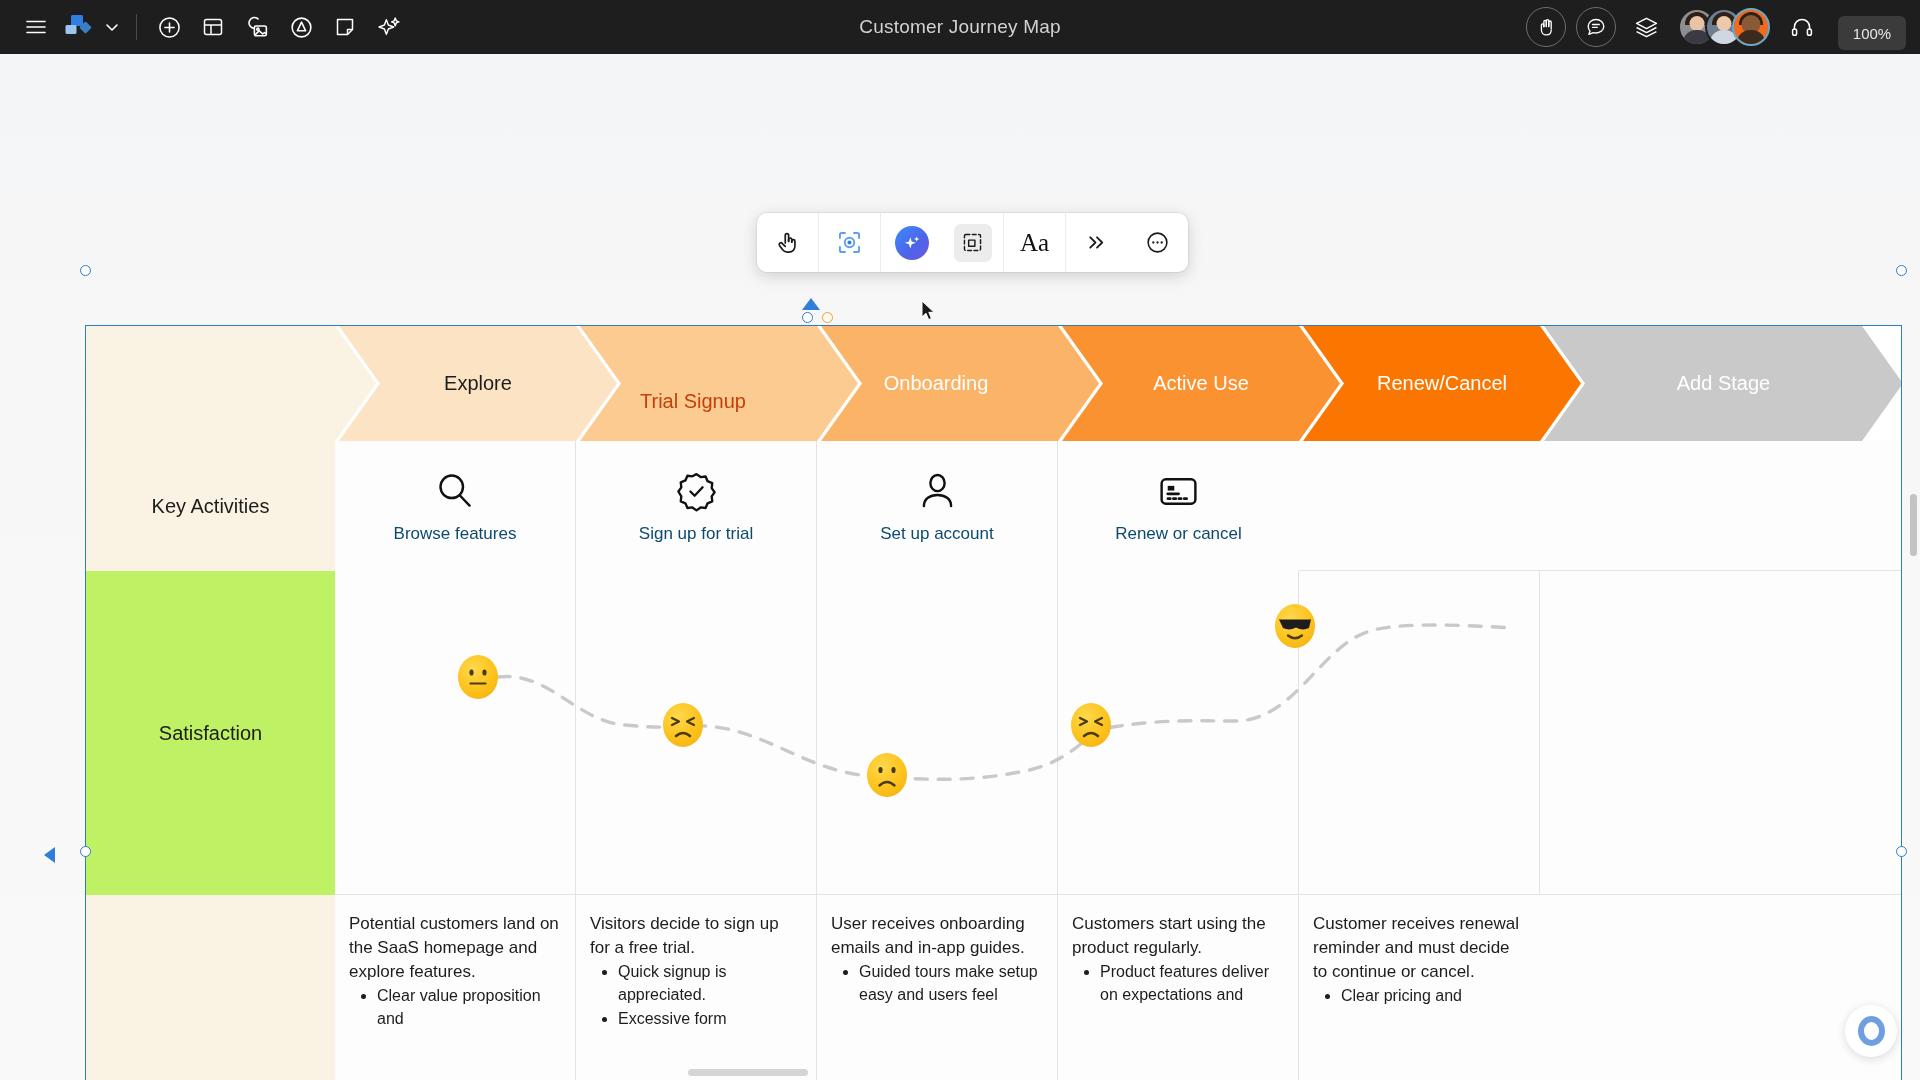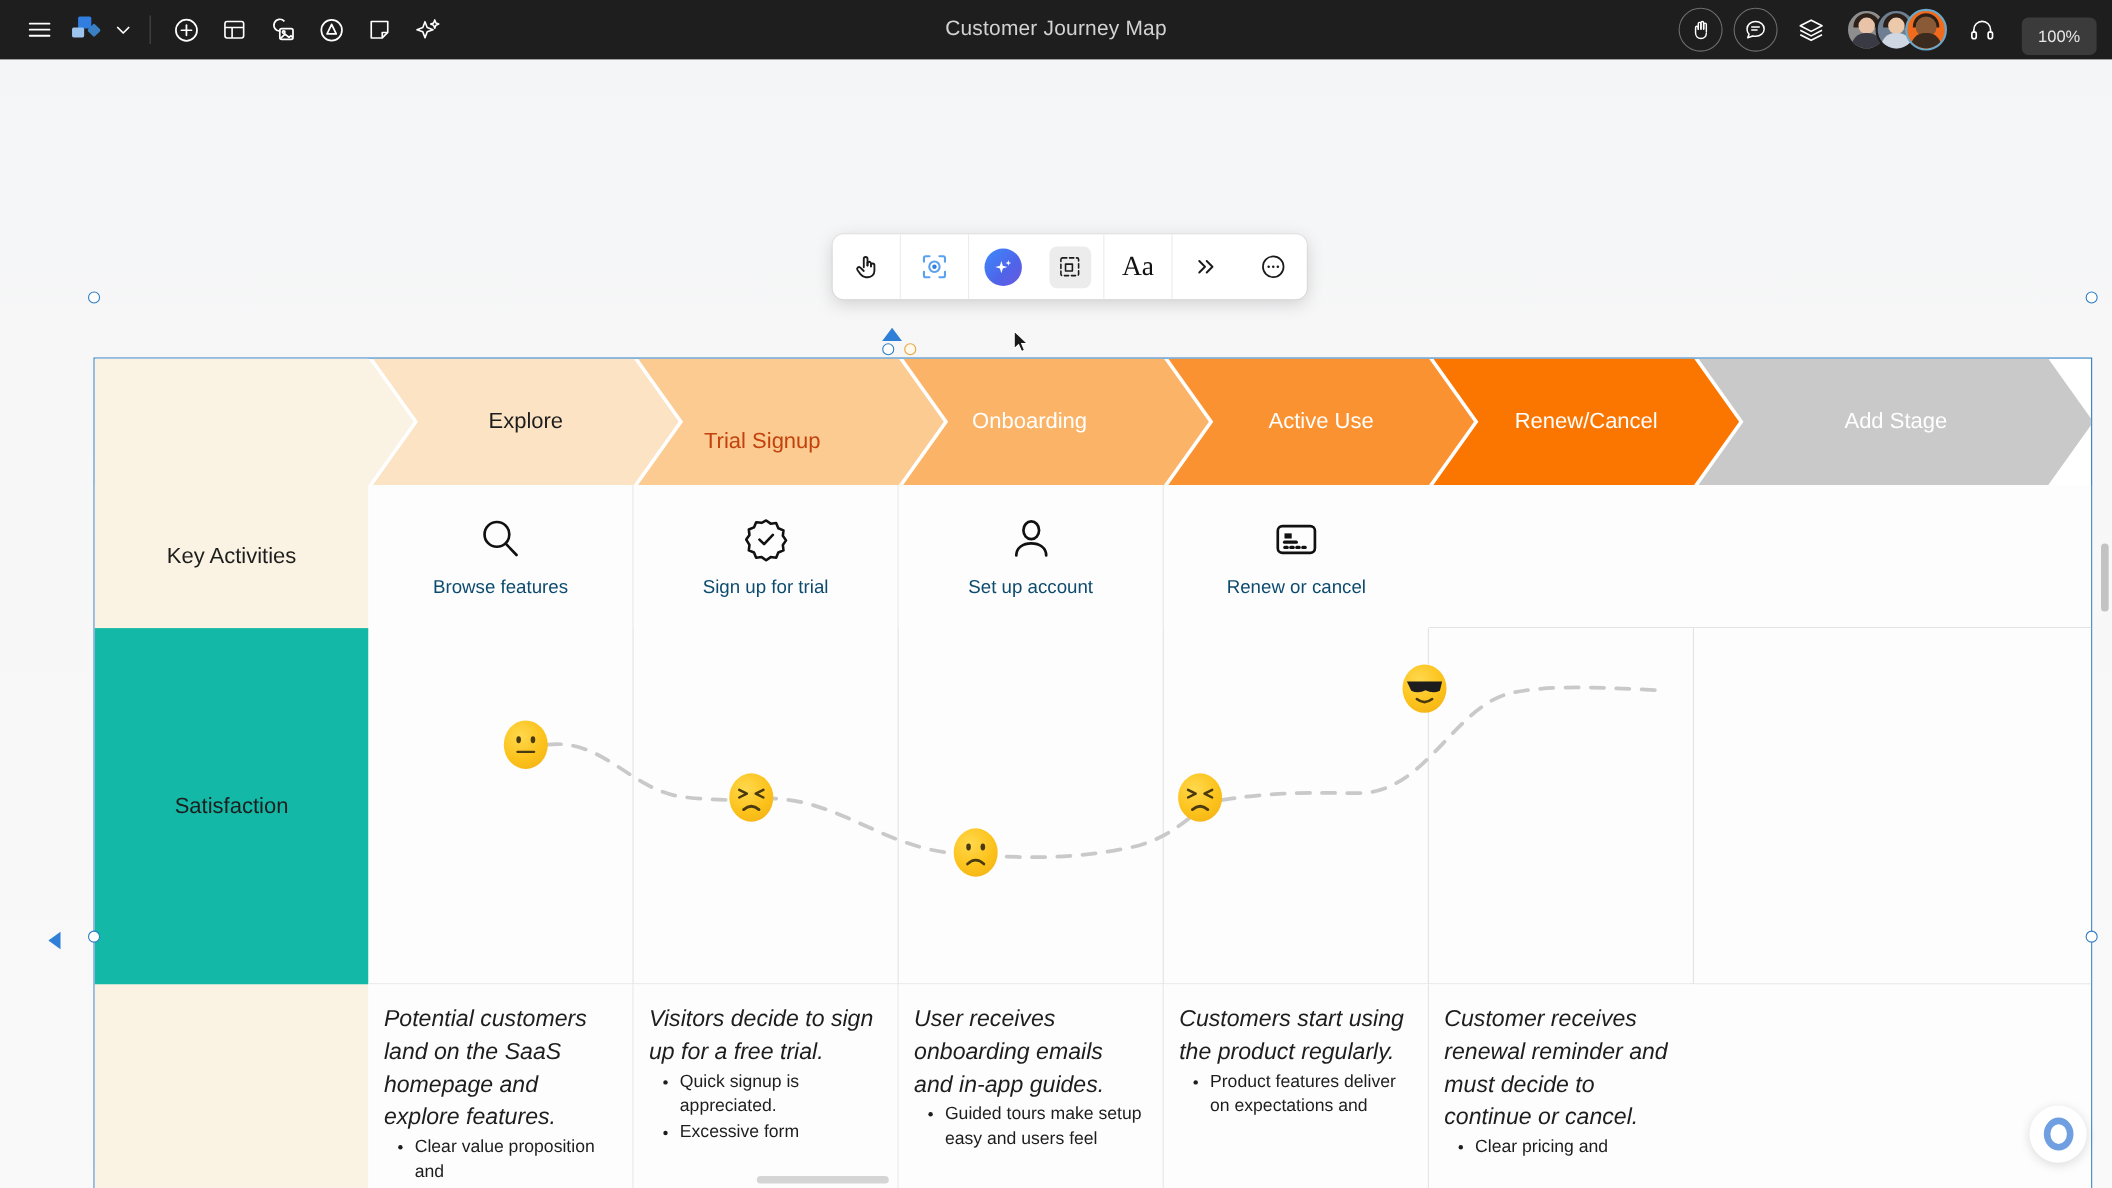--- a/index.html
+++ b/index.html
@@ -160,21 +160,21 @@
     background: #faf3e4;
   }
   .row-label {
     position: absolute; left: 0; width: 249px;
     display: flex; align-items: center; justify-content: center;
     font-size: 20px; color: #1d1d1d;
     text-align: center;
   }
   .rl-stages { top: 0; height: 115px; }
   .rl-activities { top: 115px; height: 130px; background: #faf3e4; }
-  .rl-satisfaction { top: 245px; height: 324px; background: #14b8a6; }
+  .rl-satisfaction { top: 245px; height: 324px; background: #bef264; }
   .rl-blank { top: 569px; height: 431px; background: #faf3e4; }
 
   
   .stages { position: absolute; left: 0; top: 0; width: 1817px; height: 115px; }
   .chev {
     position: absolute; top: 0; height: 115px;
     display: flex; align-items: center; justify-content: center;
     font-size: 20px;
   }
   .chev span { position: relative; z-index: 2; }
@@ -223,21 +223,21 @@
     background: #fdfdfd;
   }
   .desc-cell {
     width: 241px; height: 431px;
     border-right: 1px solid #e3e3e3;
     padding: 17px 14px 0 14px;
     background: #fdfdfd;
   }
   .desc-cell:last-child { border-right: none; }
   .desc-cell p {
-    font-size: 21px; line-height: 1.42; color: #1d1d1d; font-style: italic;
+    font-size: 17px; line-height: 1.42; color: #1d1d1d;
   }
   .desc-cell ul { margin: 0 0 0 28px; padding: 0; }
   .desc-cell li { font-size: 16px; line-height: 1.42; color: #1d1d1d; margin-top: 1px; }
 
   
   .vscroll {
     position: absolute; right: 3px; top: 440px;
     width: 7px; height: 62px; border-radius: 4px; background: #c3c3c3;
     z-index: 45;
   }

